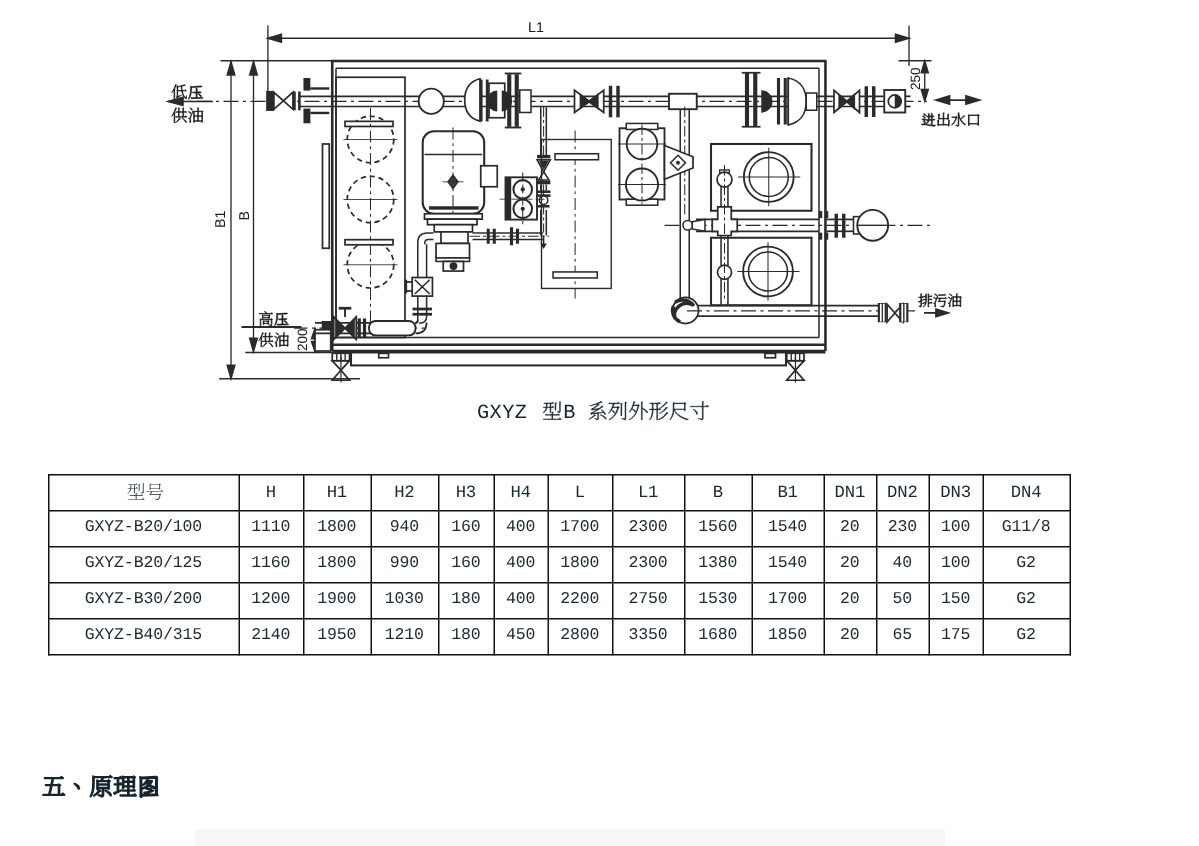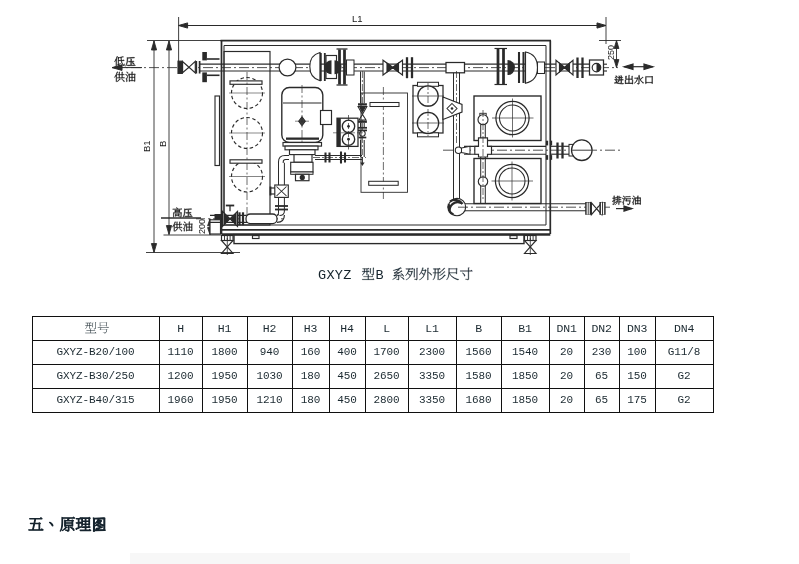--- a/index.html
+++ b/index.html
@@ -53,38 +53,54 @@
           <td>1700</td>
           <td>2300</td>
           <td>1560</td>
           <td>1540</td>
           <td>20</td>
           <td>230</td>
           <td>100</td>
           <td>G11/8</td>
         </tr>
 <tr>
-          <td>GXYZ-B30/250</td>
+          <td>GXYZ-B20/125</td>
+          <td>1160</td>
+          <td>1800</td>
+          <td>990</td>
+          <td>160</td>
+          <td>400</td>
+          <td>1800</td>
+          <td>2300</td>
+          <td>1380</td>
+          <td>1540</td>
+          <td>20</td>
+          <td>40</td>
+          <td>100</td>
+          <td>G2</td>
+        </tr>
+<tr>
+          <td>GXYZ-B30/200</td>
           <td>1200</td>
-          <td>1950</td>
+          <td>1900</td>
           <td>1030</td>
           <td>180</td>
-          <td>450</td>
-          <td>2650</td>
-          <td>3350</td>
-          <td>1580</td>
-          <td>1850</td>
+          <td>400</td>
+          <td>2200</td>
+          <td>2750</td>
+          <td>1530</td>
+          <td>1700</td>
           <td>20</td>
-          <td>65</td>
+          <td>50</td>
           <td>150</td>
           <td>G2</td>
         </tr>
 <tr>
           <td>GXYZ-B40/315</td>
-          <td>1960</td>
+          <td>2140</td>
           <td>1950</td>
           <td>1210</td>
           <td>180</td>
           <td>450</td>
           <td>2800</td>
           <td>3350</td>
           <td>1680</td>
           <td>1850</td>
           <td>20</td>
           <td>65</td>

